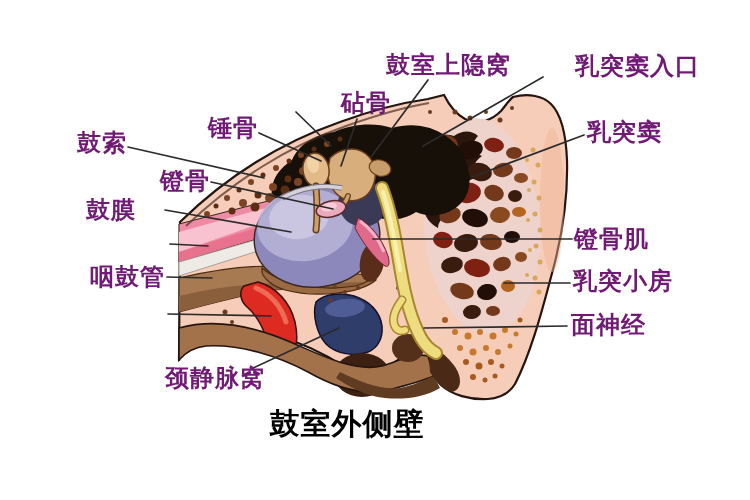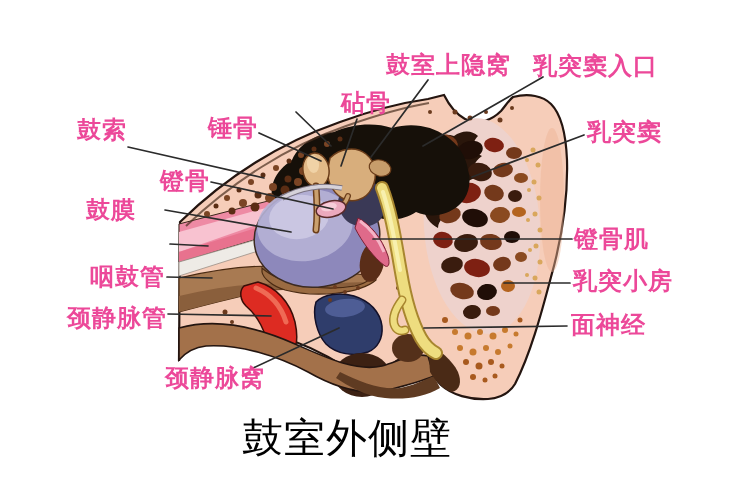--- a/index.html
+++ b/index.html
@@ -1,22 +1,22 @@
 <!DOCTYPE html>
 <html><head>
 <meta charset="utf-8">
 <style>
   html,body{margin:0;padding:0;background:#fff;}
   body{font-family:"Liberation Sans","DejaVu Sans",sans-serif;}
   .stage{position:relative;width:750px;height:500px;background:#fff;overflow:hidden;}
   .art{position:absolute;left:0;top:0;width:750px;height:500px;}
   .lbl{position:absolute;font-size:24px;font-weight:600;letter-spacing:1px;
-       color:#ec4899;white-space:nowrap;line-height:1;}
+       color:#701a75;white-space:nowrap;line-height:1;}
   .fig-title{position:absolute;left:236px;top:406px;width:222px;text-align:center;
-       font-size:41px;font-weight:400;letter-spacing:1px;color:#000;line-height:1.2;margin-top:8px;}
+       font-size:30px;font-weight:700;letter-spacing:1px;color:#000;line-height:1.2;}
 </style>
 </head>
 <body>
 
 <div class="stage">
 
   <svg class="art" viewBox="0 0 750 500">
 
     <g>
       <path d="M 180 222
@@ -271,30 +271,29 @@
       <line x1="170" y1="244" x2="208" y2="246"></line>
       <line x1="167" y1="277" x2="212" y2="278"></line>
       <line x1="168" y1="314" x2="271" y2="316"></line>
       <line x1="251" y1="369" x2="339" y2="328"></line>
       <line x1="572" y1="239" x2="373" y2="239"></line>
       <line x1="570" y1="283" x2="504" y2="283"></line>
       <line x1="567" y1="326" x2="424" y2="328"></line>
     </g>
   </svg>
 
-  <div class="lbl" style="right:623px;top:118px">鼓索</div>
+  <div class="lbl" style="right:623px;top:131px">鼓索</div>
   <div class="lbl" style="right:492px;top:116px">锤骨</div>
   <div class="lbl" style="right:359px;top:91px">砧骨</div>
   <div class="lbl" style="right:239px;top:53px">鼓室上隐窝</div>
   <div class="lbl" style="right:540px;top:169px">镫骨</div>
   <div class="lbl" style="right:614px;top:198px">鼓膜</div>
   <div class="lbl" style="right:585px;top:265px">咽鼓管</div>
-  <div class="lbl" style="right:583px;top:306px">颈静脉管</div>
   <div class="lbl" style="right:485px;top:366px">颈静脉窝</div>
 
-  <div class="lbl" style="left:533px;top:54px">乳突窦入口</div>
+  <div class="lbl" style="left:575px;top:54px">乳突窦入口</div>
   <div class="lbl" style="left:574px;top:227px">镫骨肌</div>
   <div class="lbl" style="left:587px;top:120px">乳突窦</div>
   <div class="lbl" style="left:571px;top:313px">面神经</div>
   <div class="lbl" style="left:573px;top:269px">乳突小房</div>
 
   <div class="fig-title">鼓室外侧壁</div>
 </div>
 
 </body></html>

